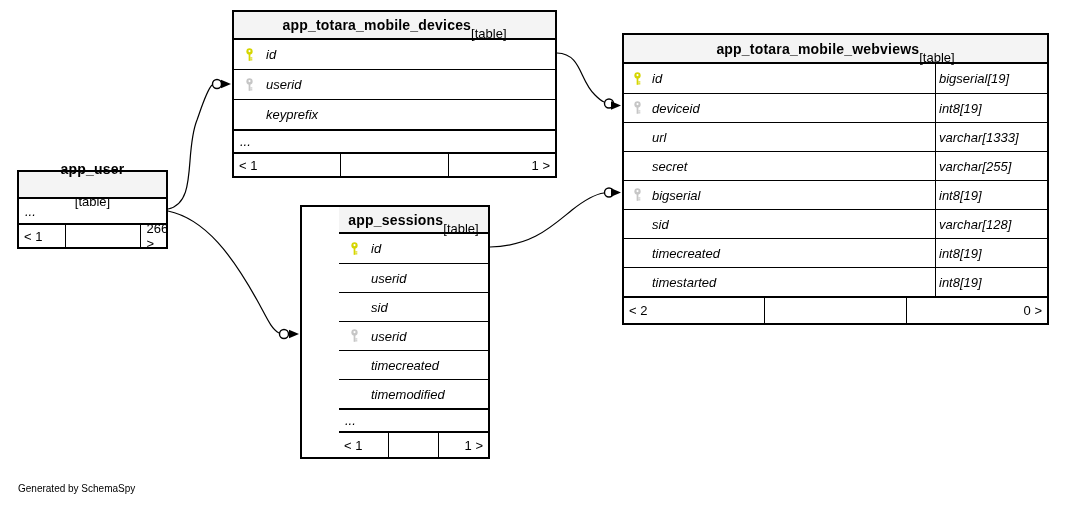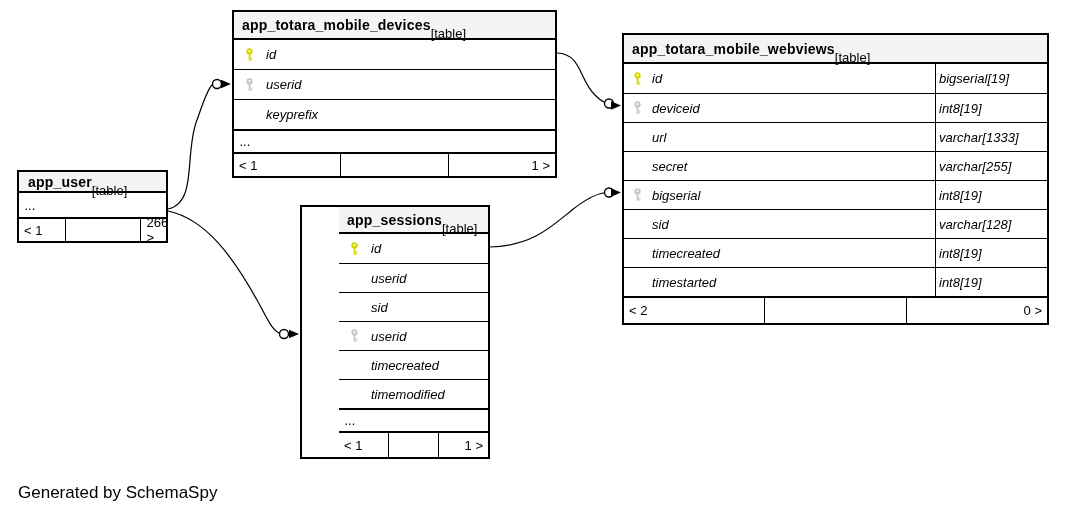--- a/index.html
+++ b/index.html
@@ -7,21 +7,21 @@
     width:1069px;height:512px;position:relative;background:#ffffff;
     font-family:"Liberation Sans", sans-serif;color:#000;overflow:hidden;
   }
   #canvas{position:absolute;inset:0;}
   svg.rel-layer{position:absolute;left:0;top:0;z-index:0;pointer-events:none;}
   .tbl{
     position:absolute;z-index:1;background:#fff;border:2px solid #000;
     box-sizing:border-box;font-size:13px;
   }
   .tbl-hdr{
-    display:flex;justify-content:flex-start;align-items:center;
+    display:flex;justify-content:center;align-items:center;
     background:#f4f4f4;border-bottom:2px solid #000;padding:0 8px;
     box-sizing:border-box;
   }
   .tbl-hdr .title{font-weight:bold;font-size:14px;letter-spacing:.2px;cursor:pointer;}
   .tbl-hdr .tag{font-size:13px;margin-top:17px;}
   .row{
     display:flex;align-items:center;box-sizing:border-box;height:29px;
     border-top:1px solid #000;
     font-style:italic;
   }
@@ -46,32 +46,32 @@
   .t-devices .row.r-id{height:29px;}
   .t-devices .row.r-userid,.t-devices .row.r-keyprefix{height:30px;}
   .t-devices .tfoot{height:24px;}
 
   .t-webviews{left:622px;top:33px;width:427px;}
   .t-webviews .tbl-hdr{height:29px;}
   .t-webviews .keycell{width:26px;flex:0 0 26px;}
   .t-webviews .tfoot{height:27px;}
 
   .t-user{left:17px;top:170px;width:151px;}
-  .t-user .tbl-hdr{height:21px;padding:0 9px;}
+  .t-user .tbl-hdr{height:27px;padding:0 9px;flex-direction:column;}
   .t-user .row.ellipsis{height:24px;}
   .t-user .tfoot{height:24px;}
   .t-user .fcell.left{flex:0 0 31%;}
   .t-user .fcell.mid{flex:0 0 19%;}
   .t-user .fcell.right{flex:1 1 auto;margin-left:48px;}
 
   .t-sessions{left:300px;top:205px;width:190px;padding-left:37px;}
   .t-sessions .tbl-hdr{height:27px;}
   .t-sessions .tfoot{height:26px;}
 
-  .gen-note{position:absolute;left:18px;top:483px;font-size:17px;z-index:1;}
+  .gen-note{position:absolute;left:18px;top:483px;font-size:10px;z-index:1;}
   .key-svg{display:block;}
 </style>
 </head>
 <body>
 
 <div id="canvas">
 
   <svg class="rel-layer" width="1069" height="512" viewBox="0 0 1069 512">
 
     <g>

